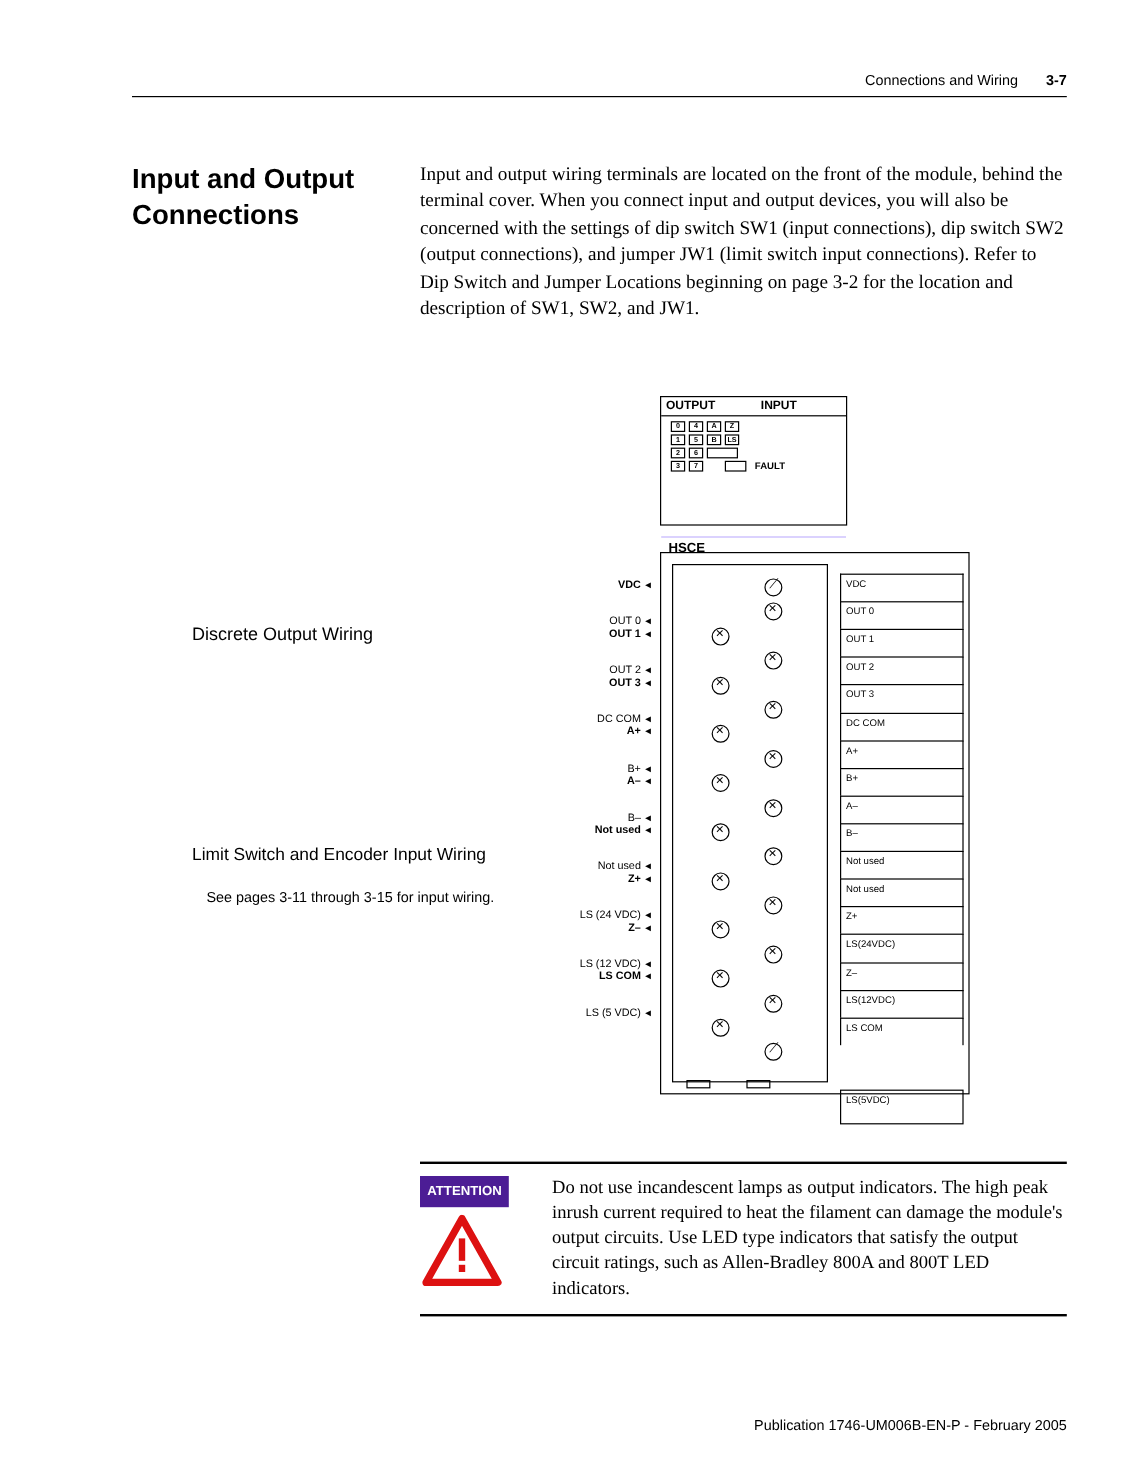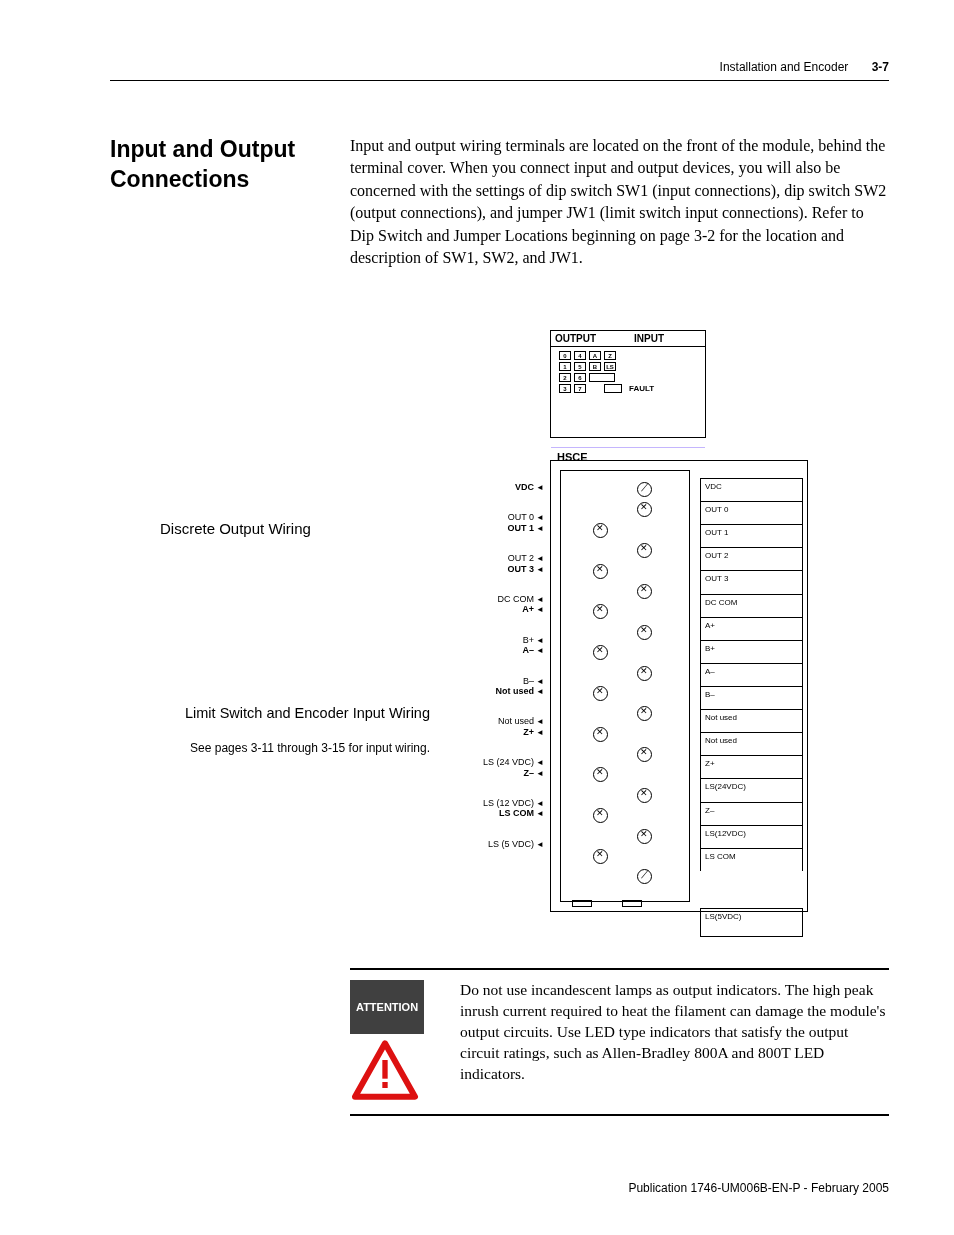--- a/index.html
+++ b/index.html
@@ -48,21 +48,21 @@
   }
   .left-notes {
     position: absolute;
     left: 160px;
     width: 270px;
     font-family: Arial, sans-serif;
   }
   .ln1 { top: 520px; }
   .ln1 h4 { font-size: 15px; font-weight: normal; margin-bottom: 20px; }
   .ln1 p { font-size: 12px; line-height: 1.4; }
-  .ln2 { top: 705px; text-align: right; }
+  .ln2 { top: 705px; }
   .ln2 h4 { font-size: 14.5px; font-weight: normal; margin-bottom: 20px; }
   .ln2 p { font-size: 12px; margin-left: 12px; }
   .diagram {
     position: absolute;
     top: 330px;
     left: 410px;
     width: 410px;
     height: 585px;
     border: 1px solid #000;
     border-top: none;
@@ -190,26 +190,26 @@
     position: absolute;
     top: 968px;
     left: 350px;
     right: 65px;
   }
   .att-rule-top { border-top: 2px solid #000; margin-bottom: 10px; }
   .att-rule-bot { border-top: 2px solid #000; margin-top: 10px; }
   .att-body { display: flex; gap: 20px; align-items: flex-start; }
   .att-icon-col { width: 90px; flex-shrink: 0; }
   .att-label {
-    background: #404040;
+    background: #4c1d95;
     color: #fff;
     font-family: Arial, sans-serif;
     font-size: 11px;
     font-weight: bold;
-    padding: 21px 6px;
+    padding: 7px 6px;
     display: inline-block;
     margin-bottom: 6px;
     text-align: center;
   }
   .att-triangle svg { width: 70px; height: 60px; }
   .att-text { font-size: 15.5px; line-height: 1.35; }
   .footer {
     position: absolute;
     bottom: 40px;
     right: 65px;
@@ -224,21 +224,21 @@
     gap: 30px;
   }
   .bottom-tabs div {
     width: 20px; height: 7px; border: 1px solid #000;
   }
 </style>
 </head>
 <body>
 
 <div class="header-line">
-  <span class="chapter">Installation and Encoder</span>
+  <span class="chapter">Connections and Wiring</span>
   <span class="pnum">3-7</span>
 </div>
 <div class="header-rule"></div>
 
 <h2 class="section-title">Input and Output Connections</h2>
 
 <p class="body-text">Input and output wiring terminals are located on the front of the module, behind the terminal cover. When you connect input and output devices, you will also be concerned with the settings of dip switch SW1 (input connections), dip switch SW2 (output connections), and jumper JW1 (limit switch input connections). Refer to Dip Switch and Jumper Locations beginning on page 3-2 for the location and description of SW1, SW2, and JW1.</p>
 
 <div class="left-notes ln1">
   <h4>Discrete Output Wiring</h4>

